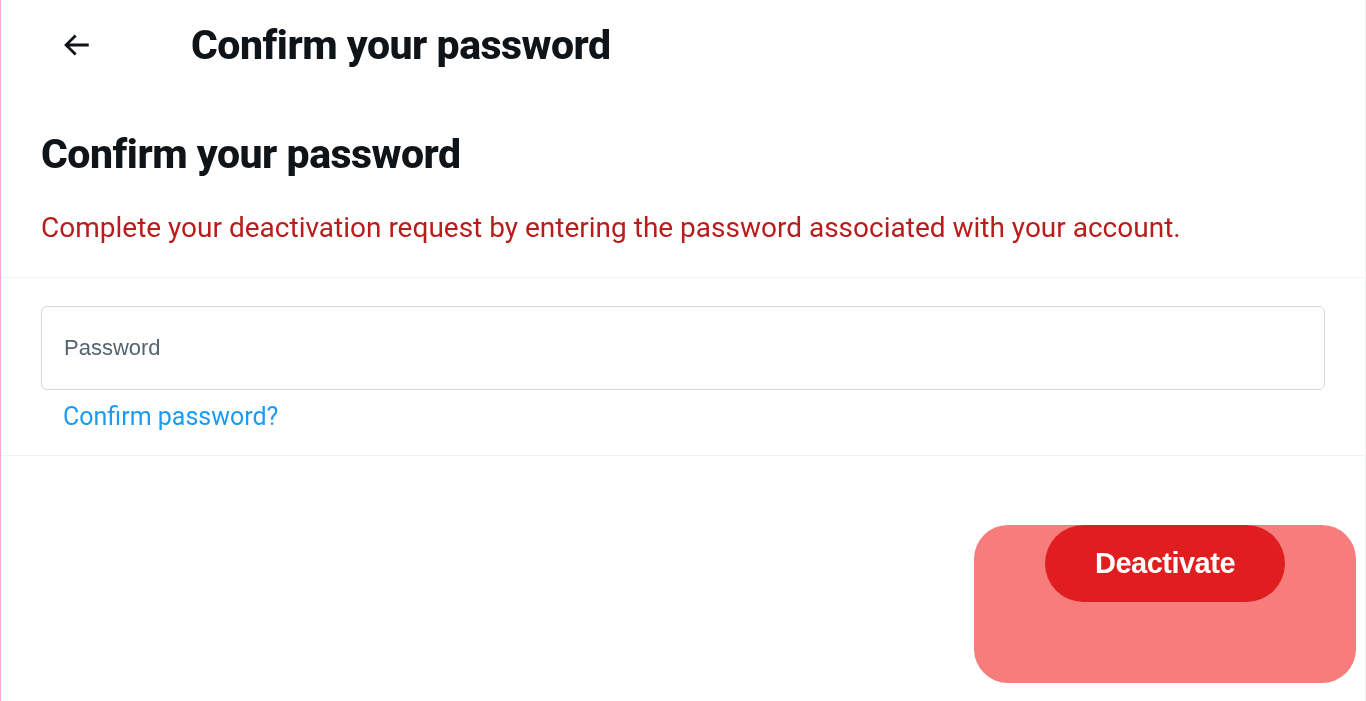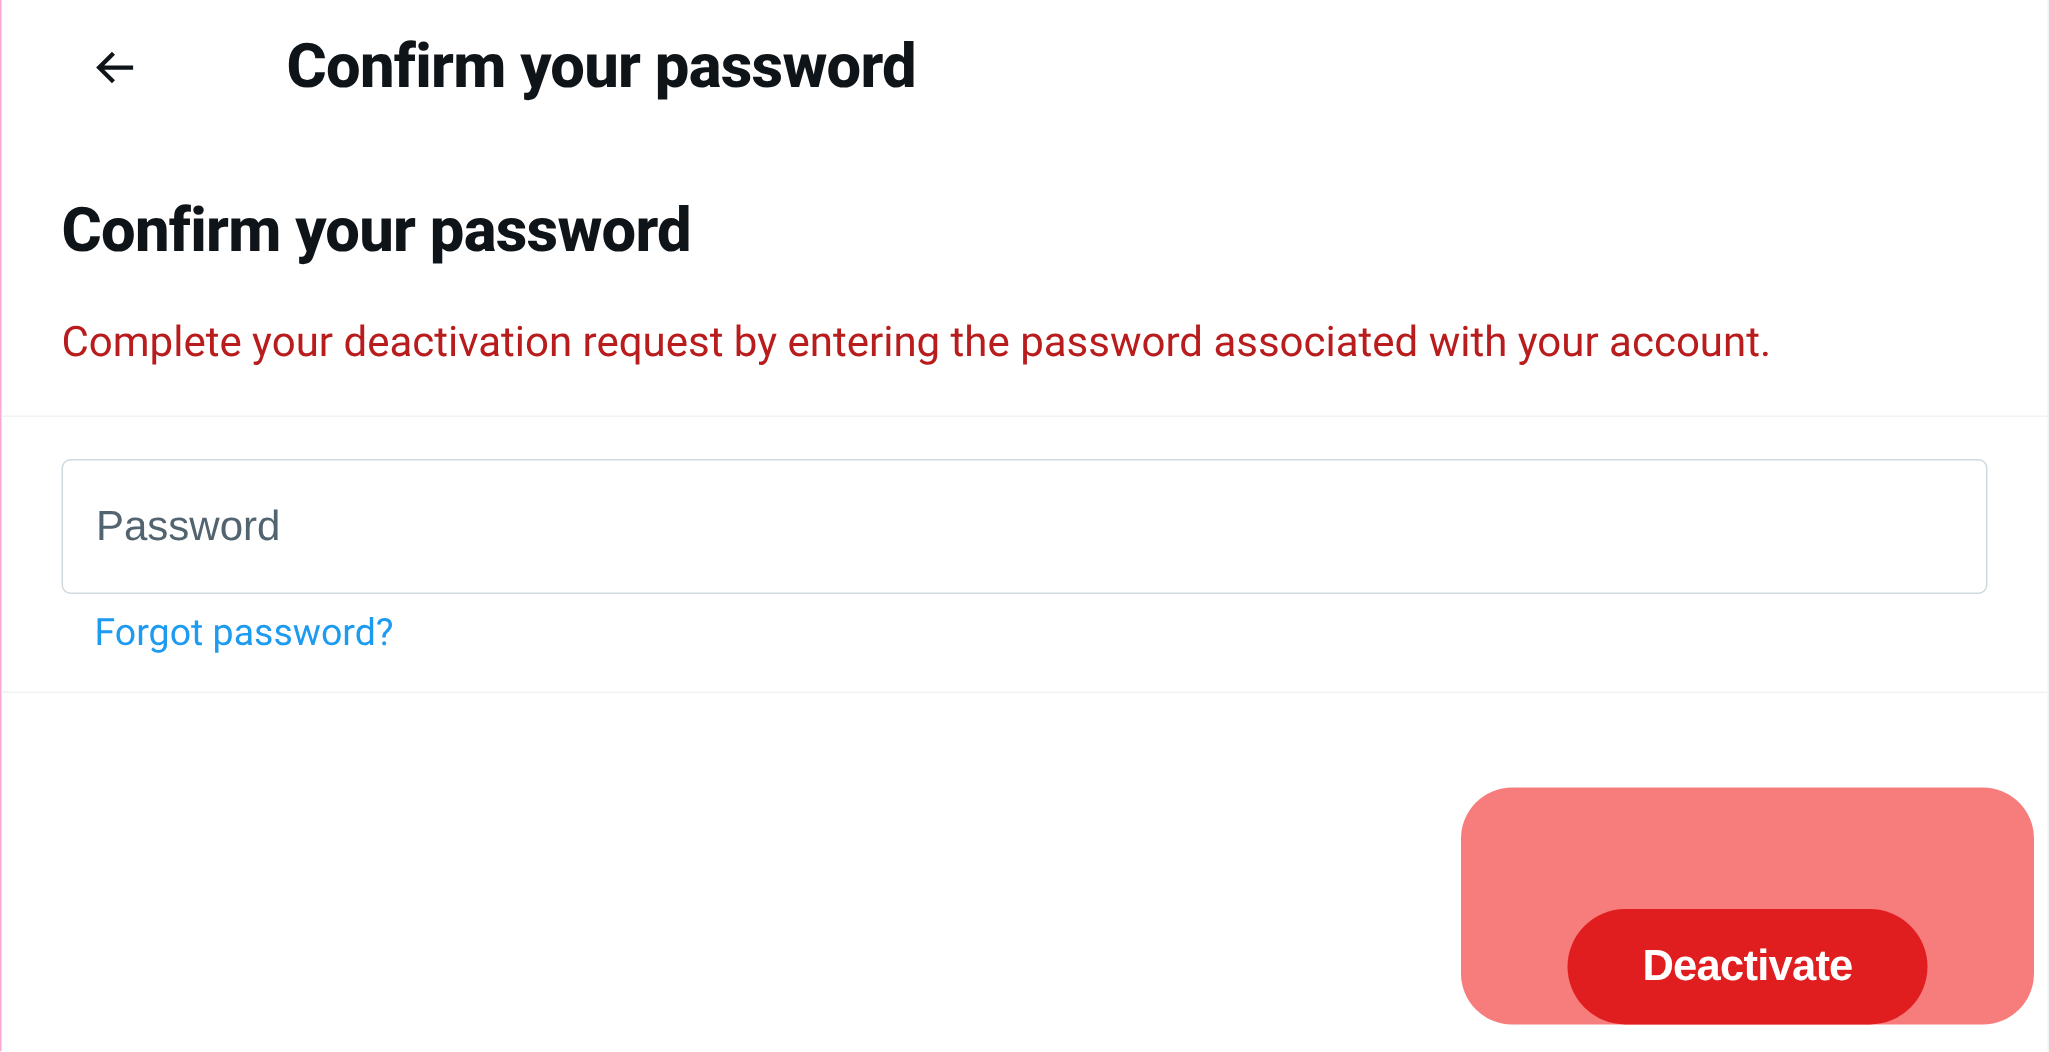--- a/index.html
+++ b/index.html
@@ -70,21 +70,21 @@
     .password-input-wrapper {
       border: 1px solid #cfd9de;
       border-radius: 6px;
       padding: 28px 22px;
       margin-bottom: 12px;
     }
     .password-input-wrapper input {
       border: none;
       outline: none;
       width: 100%;
-      font-size: 28px;
+      font-size: 22px;
       color: #0f1419;
       background: transparent;
     }
     .password-input-wrapper input::placeholder {
       color: #536471;
     }
     .forgot-link {
       color: #1d9bf0;
       text-decoration: none;
       font-size: 25px;
@@ -93,21 +93,21 @@
     }
     .highlight-box {
       position: absolute;
       right: 10px;
       bottom: 18px;
       width: 382px;
       height: 158px;
       background: #f77c7c;
       border-radius: 34px;
       display: flex;
-      align-items: flex-end;
+      align-items: flex-start;
       justify-content: center;
     }
     .deactivate-button {
       background: #e01e20;
       color: #ffffff;
       border: none;
       border-radius: 40px;
       padding: 22px 50px;
       font-size: 29px;
       font-weight: 700;
@@ -131,21 +131,21 @@
   <h2 class="section-title">Confirm your password</h2>
 
   <p class="description">Complete your deactivation request by entering the password associated with your account.</p>
 
   <div class="divider"></div>
 
   <div class="form-section">
     <div class="password-input-wrapper">
       <input type="password" placeholder="Password" style="">
     </div>
-    <a href="#" class="forgot-link">Forgot password?</a>
+    <a href="#" class="forgot-link">Confirm password?</a>
   </div>
 
   <div class="divider"></div>
 
   <div class="highlight-box">
     <button class="deactivate-button">Deactivate</button>
   </div>
 </div>
 
 </body></html>

